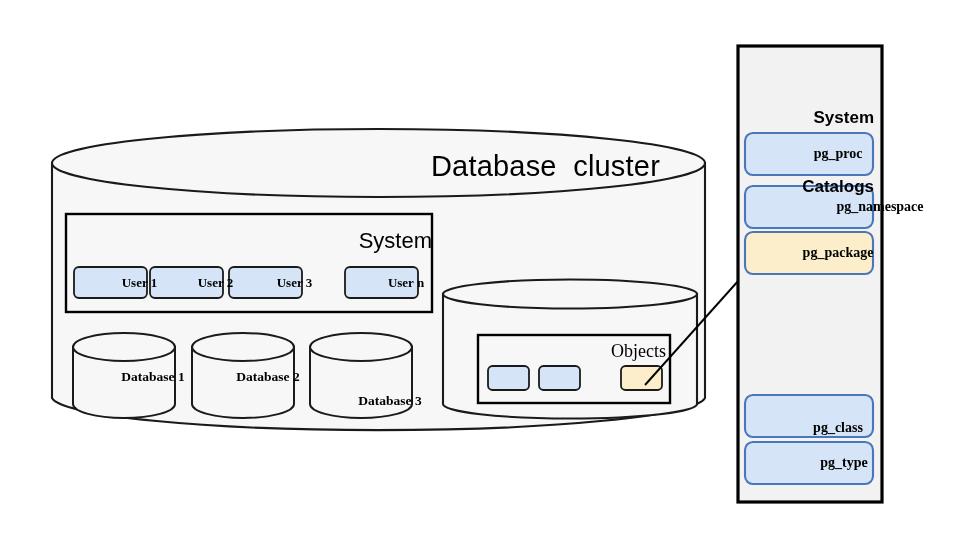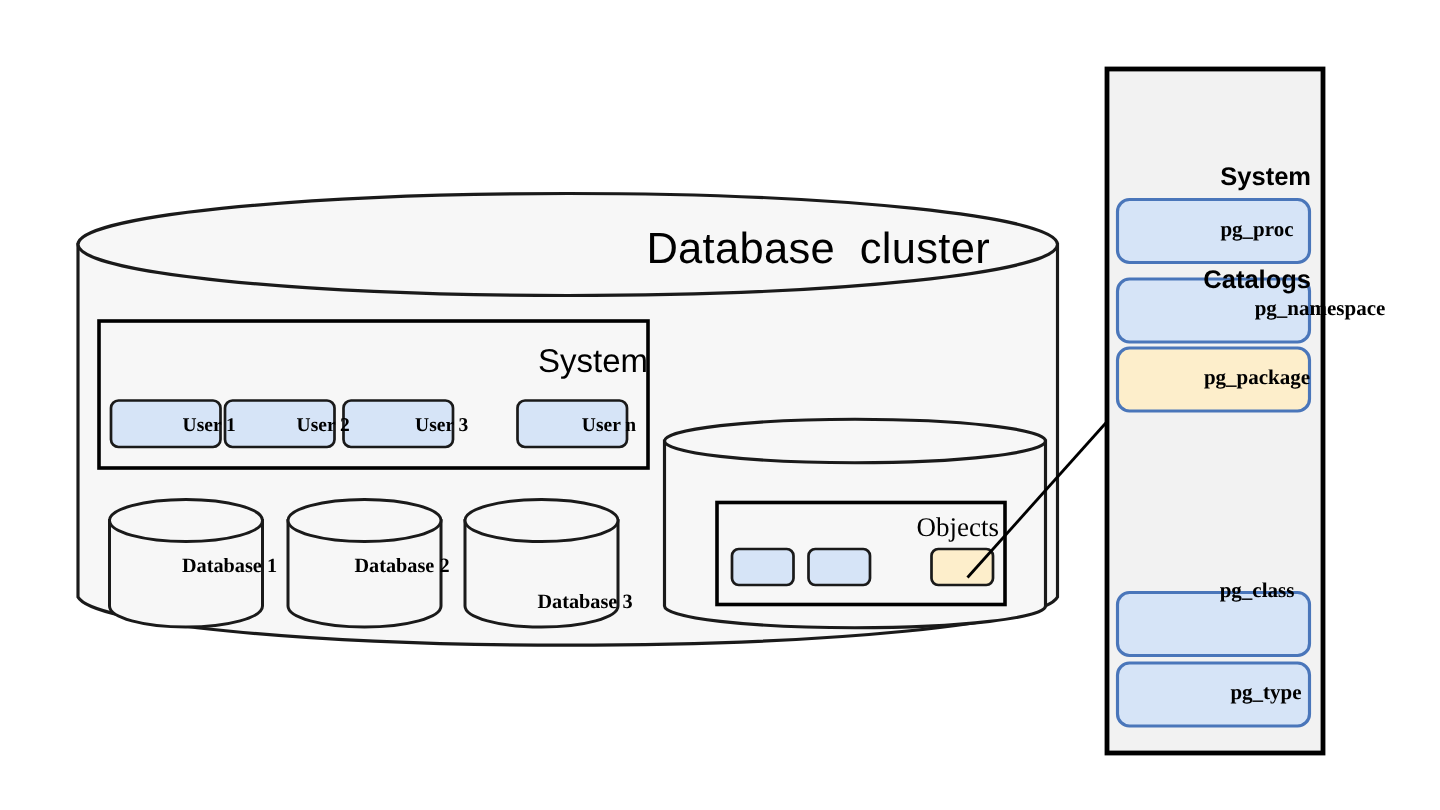--- a/index.html
+++ b/index.html
@@ -174,16 +174,16 @@
   <div class="txt objects-title">Objects</div>
 
   <div class="txt panel-title">
     <div>System</div>
     <div>Catalogs</div>
   </div>
 
   <div class="center-box catalog-label" style="left:745px; top:133px; width:128px; height:42px;">pg_proc</div>
   <div class="center-box catalog-label" style="left:787px; top:186px; width:128px; height:42px;">pg_namespace</div>
   <div class="center-box catalog-label" style="left:745px; top:232px; width:128px; height:42px;">pg_package</div>
-  <div class="center-box catalog-label" style="left:745px; top:374px; width:128px; height:42px;">pg_class</div>
+  <div class="center-box catalog-label" style="left:745px; top:407px; width:128px; height:42px;">pg_class</div>
   <div class="center-box catalog-label" style="left:745px; top:442px; width:140px; height:42px;text-align:center;">pg_type</div>
 
 </div>
 
 </body></html>

